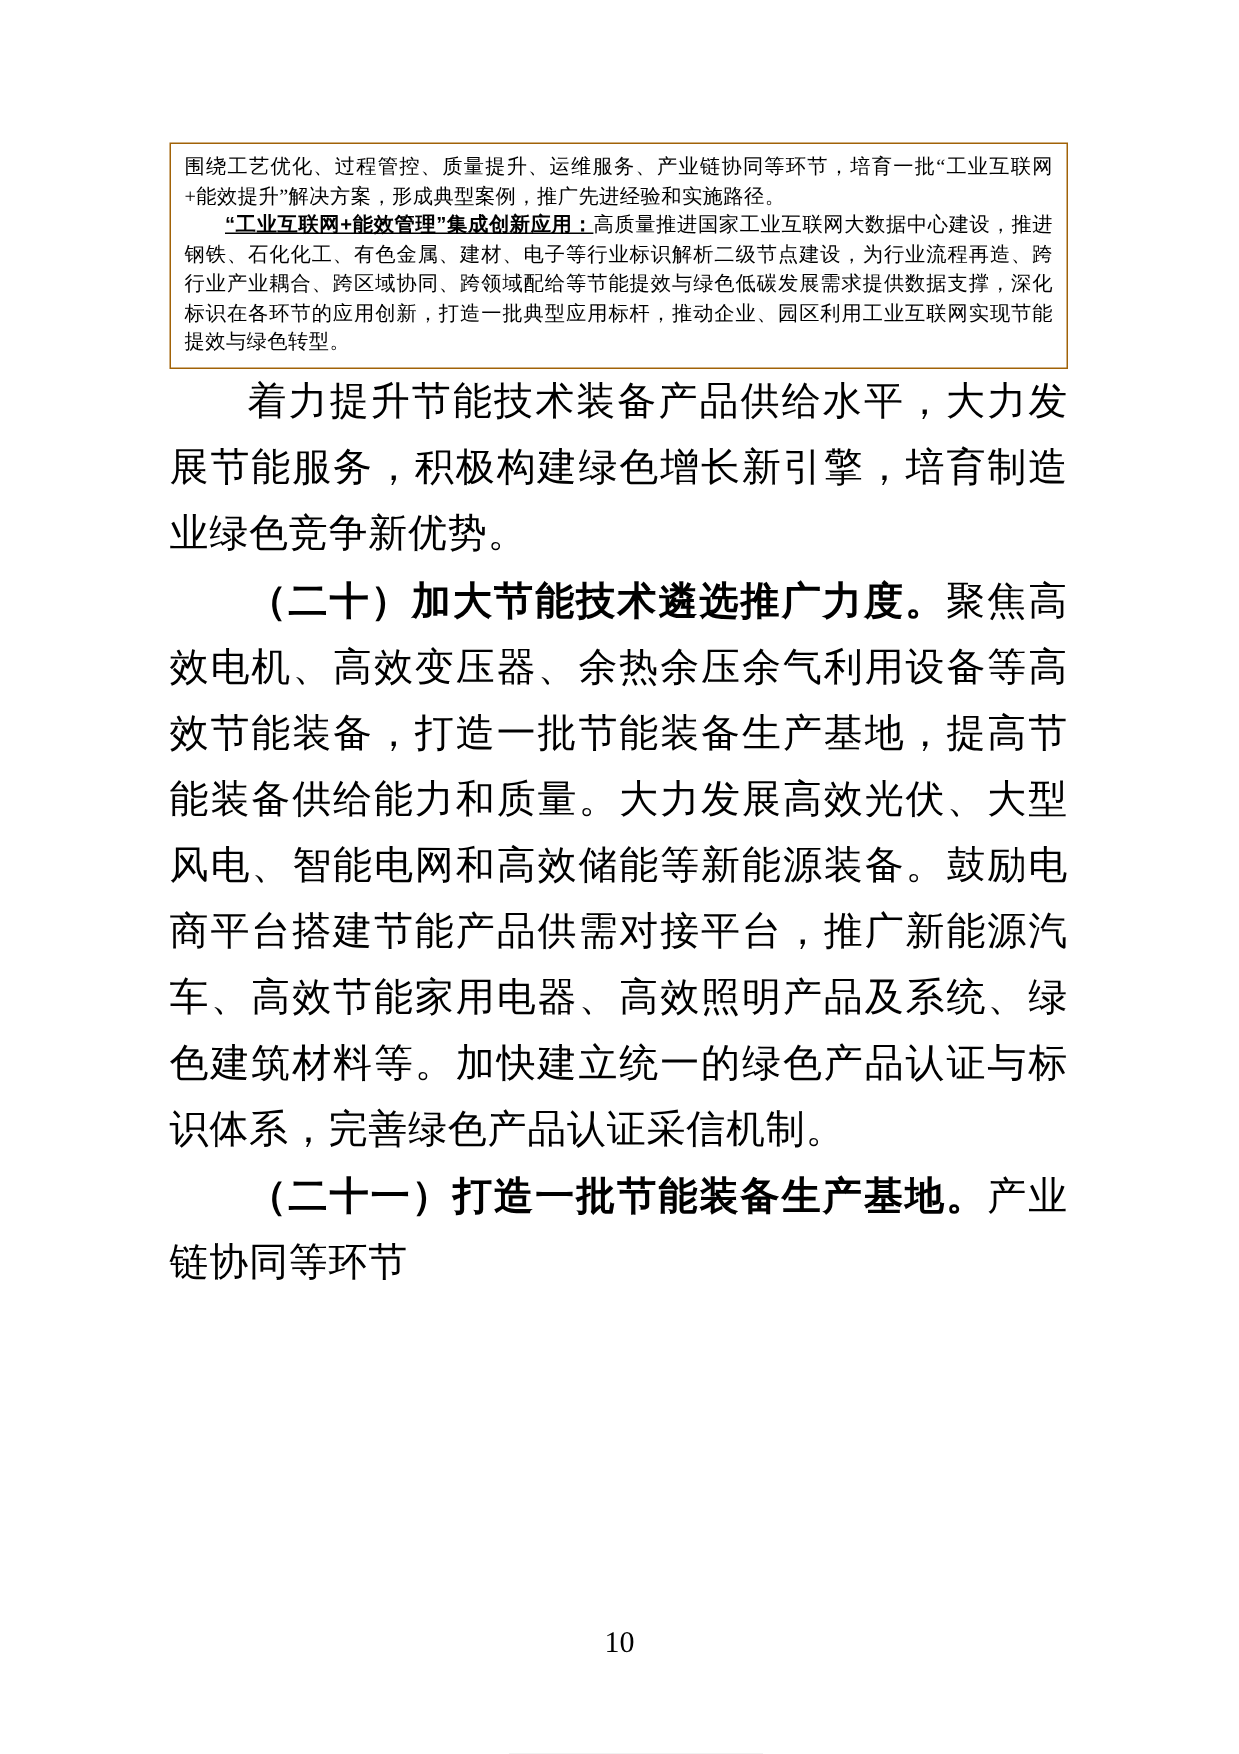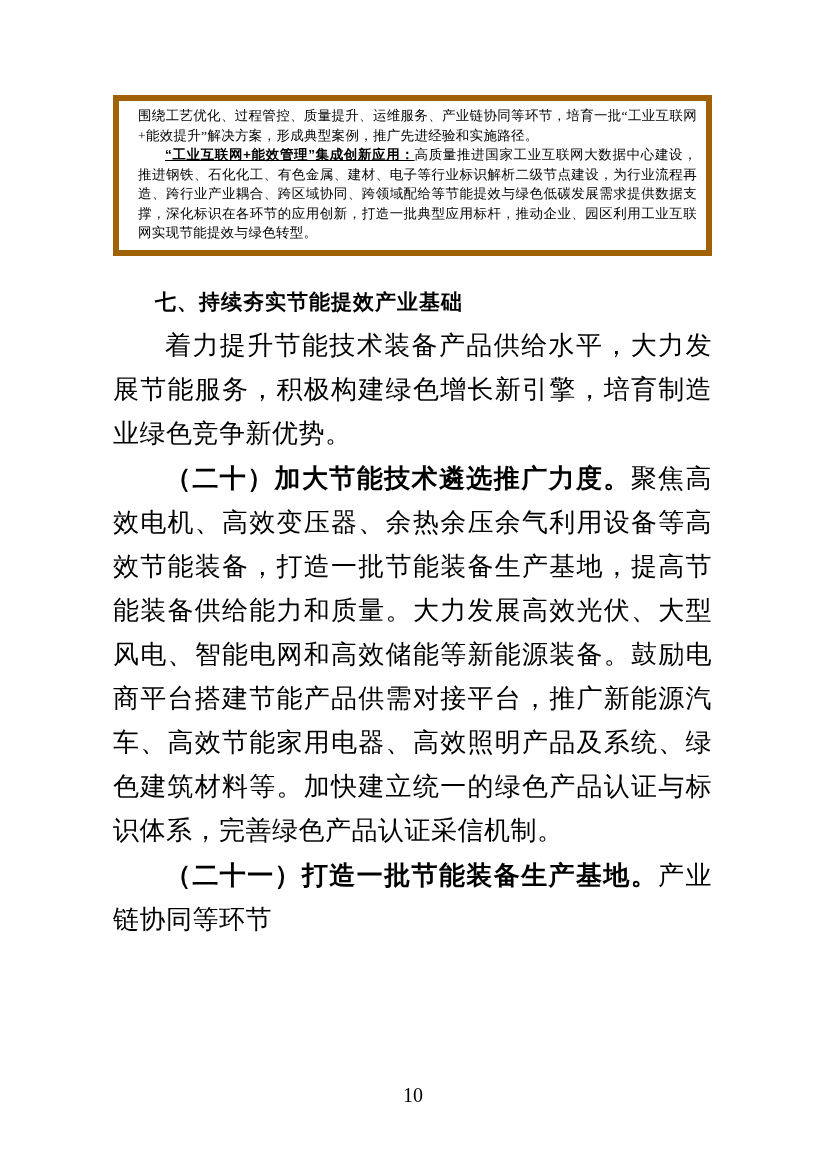--- a/index.html
+++ b/index.html
@@ -10,22 +10,22 @@
     color: #000;
   }
   .page {
     position: relative;
     width: 826px; height: 1169px;
     background: #ffffff;
     padding: 95px 114px 0 113px;
     overflow: hidden;
   }
   .notice-box {
-    border: 6px solid #a16207;
-    padding: 5px 9px 7px 19px;
+    border: 1px solid #a16207;
+    padding: 5px 9px 7px 9px;
     font-size: 13.5px;
     line-height: 19.5px;
     text-align: justify;
     letter-spacing: 0.3px;
   }
   .box-para { text-align: justify; }
   .box-para.indent { text-indent: 2em; }
   .box-lead {
     font-weight: bold;
     font-family: "Liberation Sans", "DejaVu Sans", sans-serif;
@@ -64,21 +64,20 @@
 </head>
 <body>
 
 <div class="page">
 
   <div class="notice-box">
     <p class="box-para"><span>围绕工艺优化、过程管控、质量提升、运维服务、产业链协同等环节，培育一批“工业互联网+能效提升”解决方案，形成典型案例，推广先进经验和实施路径。</span></p>
     <p class="box-para indent"><span class="box-lead">“工业互联网+能效管理”集成创新应用：</span><span>高质量推进国家工业互联网大数据中心建设，推进钢铁、石化化工、有色金属、建材、电子等行业标识解析二级节点建设，为行业流程再造、跨行业产业耦合、跨区域协同、跨领域配给等节能提效与绿色低碳发展需求提供数据支撑，深化标识在各环节的应用创新，打造一批典型应用标杆，推动企业、园区利用工业互联网实现节能提效与绿色转型。</span></p>
   </div>
 
-  <h2 class="section-heading">七、持续夯实节能提效产业基础</h2>
 
   <p class="body-para"><span>着力提升节能技术装备产品供给水平，大力发展节能服务，积极构建绿色增长新引擎，培育制造业绿色竞争新优势。</span></p>
 
 
   <p class="body-para"><span class="lead">（二十）加大节能技术遴选推广力度。</span><span>聚焦高效电机、高效变压器、余热余压余气利用设备等高效节能装备，打造一批节能装备生产基地，提高节能装备供给能力和质量。大力发展高效光伏、大型风电、智能电网和高效储能等新能源装备。鼓励电商平台搭建节能产品供需对接平台，推广新能源汽车、高效节能家用电器、高效照明产品及系统、绿色建筑材料等。加快建立统一的绿色产品认证与标识体系，完善绿色产品认证采信机制。</span></p>
 
   <p class="body-para"><span class="lead">（二十一）打造一批节能装备生产基地。</span><span>产业链协同等环节</span></p>
 
   <div class="page-number">10</div>
 

